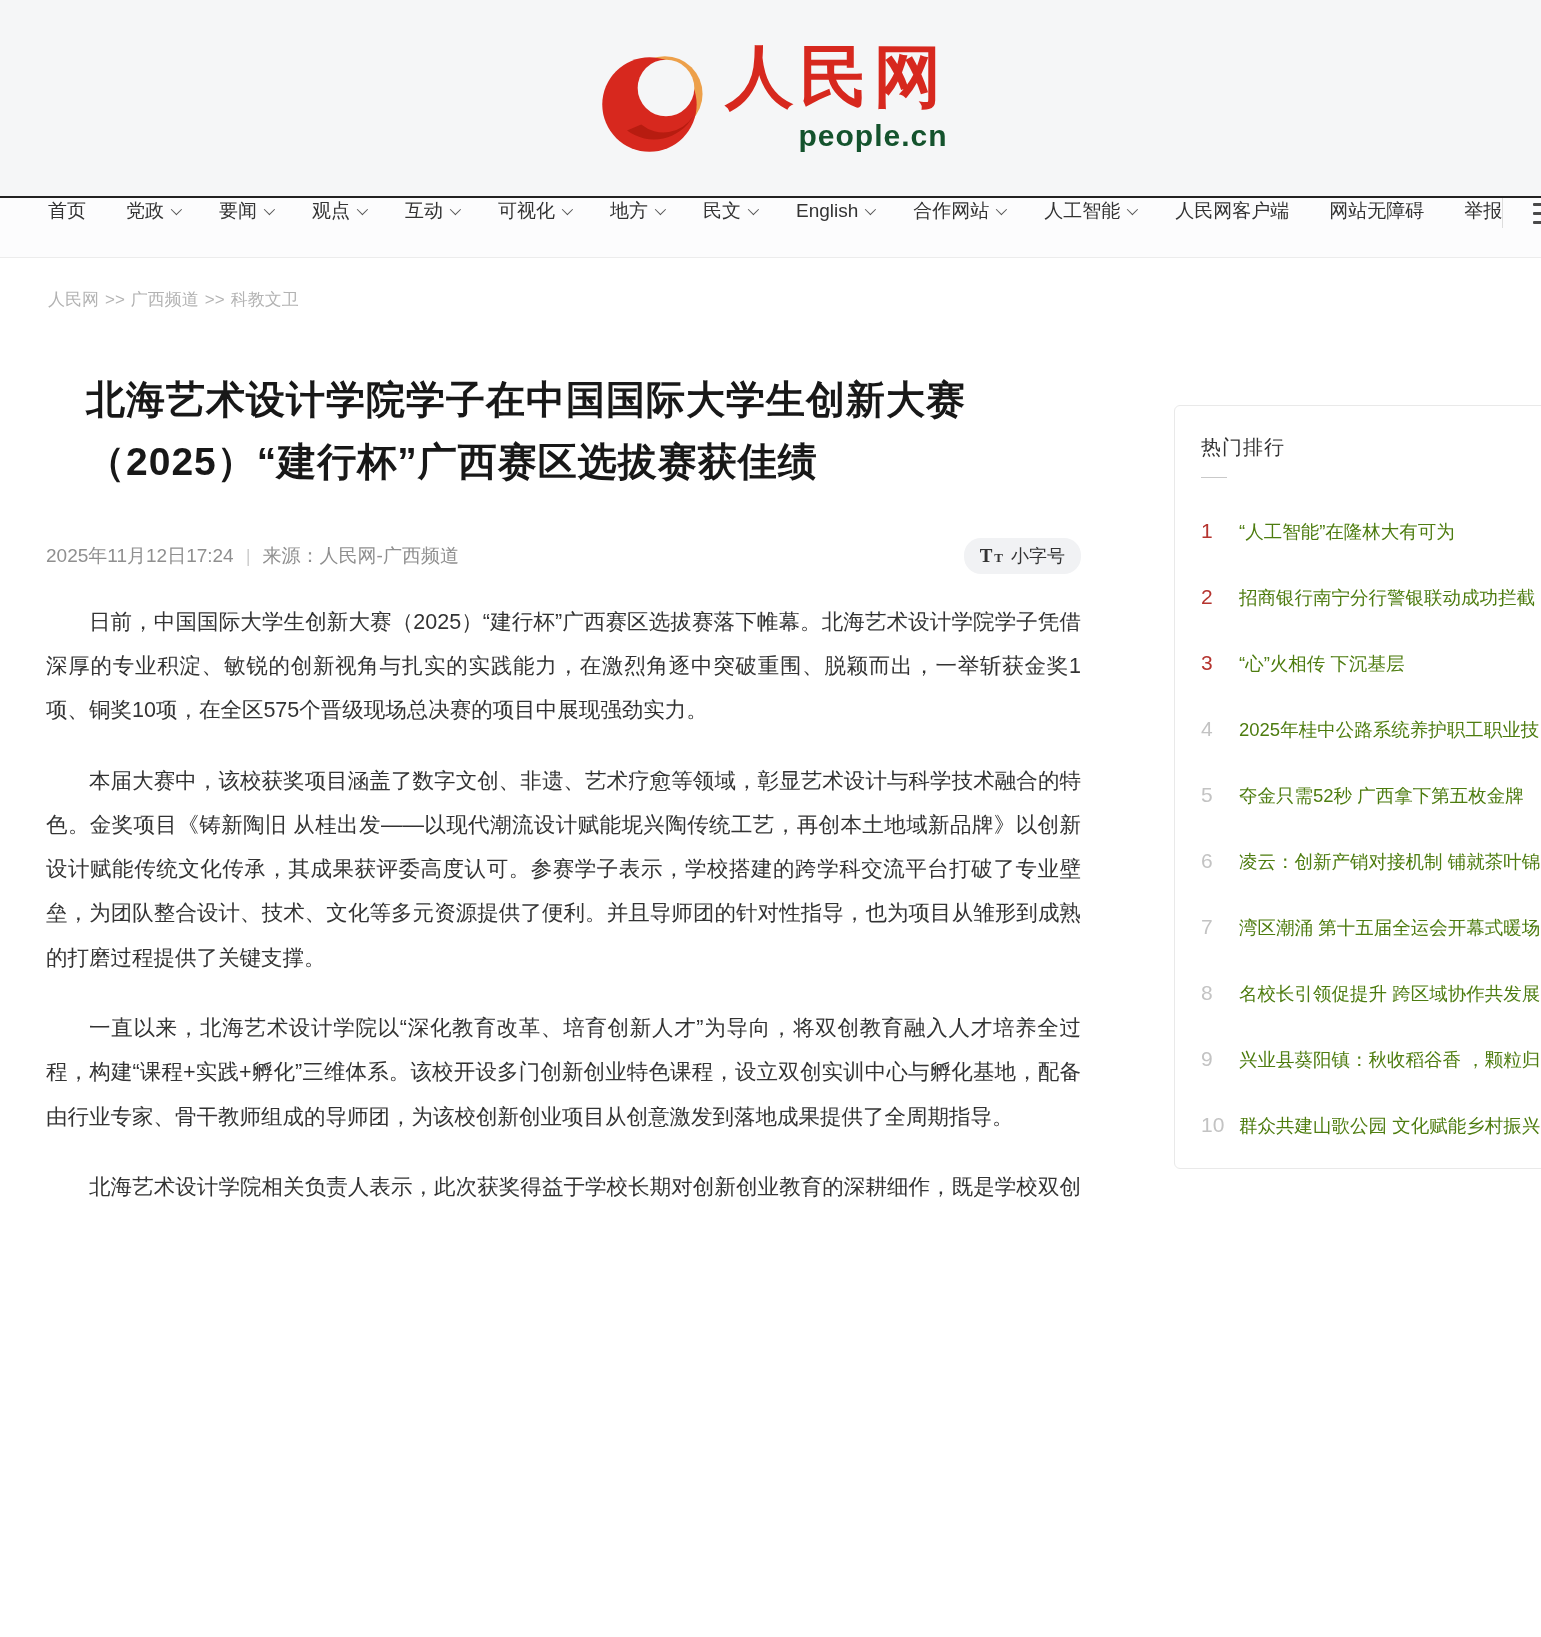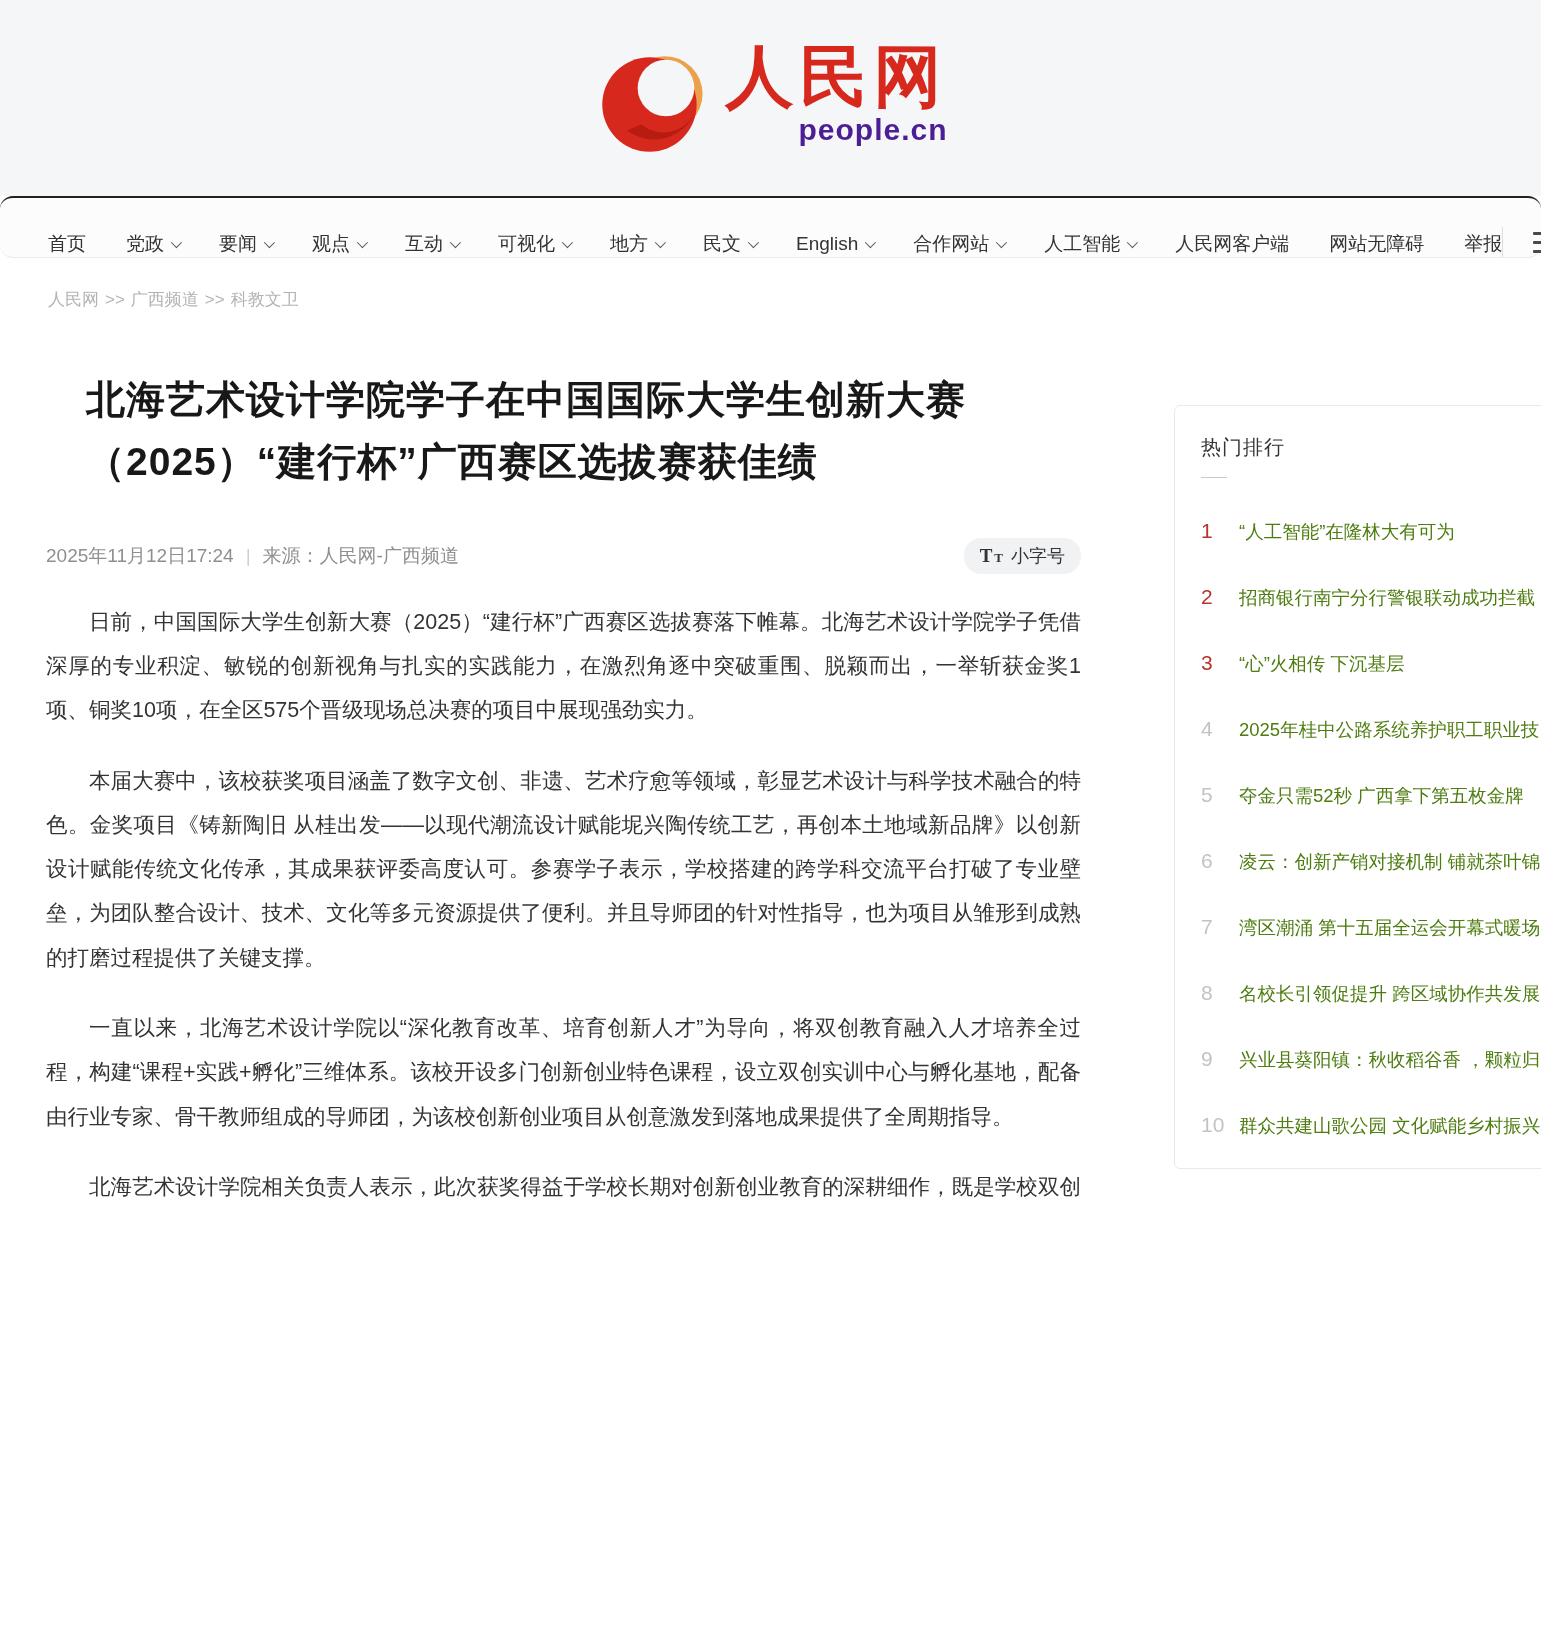--- a/index.html
+++ b/index.html
@@ -6,25 +6,25 @@
   html,body { background:#fff; }
   body { font-family:"Liberation Sans","DejaVu Sans",sans-serif; color:#333; }
   .page { position:relative; width:1541px; height:1214px; overflow:hidden; background:#fff; }
 
   
   .top-band { height:196px; background:#f5f6f7; display:flex; align-items:center; justify-content:center; }
   .logo { display:flex; align-items:flex-start; gap:14px; margin-top:6px; }
   .logo-icon { width:118px; height:118px; }
   .logo-texts { display:flex; flex-direction:column; align-items:flex-end; }
   .logo-cn { font-size:68px; font-weight:900; color:#d7281e; letter-spacing:6px; line-height:1.05; font-family:"Liberation Serif","DejaVu Serif",serif; }
-  .logo-en { font-size:30px; font-weight:700; color:#4c1d95; letter-spacing:1px; margin-top:0; }
+  .logo-en { font-size:30px; font-weight:700; color:#14532d; letter-spacing:1px; margin-top:6px; }
 
   
   .nav { height:62px; background:#fcfcfd; border-top:2px solid #222; border-bottom:1px solid #ececec;
-         display:flex; align-items:flex-end; padding:0 28px 0 48px;border-radius:13px; }
+         display:flex; align-items:flex-start; padding:0 28px 0 48px; }
   .nav-items { display:flex; align-items:center; gap:40px; flex:1; }
   .nav-item { font-size:19px; color:#333; display:flex; align-items:center; gap:7px; cursor:pointer; white-space:nowrap; }
   .chev { width:8px; height:8px; border-right:1.5px solid #555; border-bottom:1.5px solid #555;
           transform:rotate(45deg) translateY(-2px); display:inline-block; }
   .nav-right { display:flex; align-items:center; gap:30px; }
   .nav-divider { width:1px; height:30px; background:#ddd; }
   .burger { width:26px; display:flex; flex-direction:column; gap:6px; cursor:pointer; }
   .burger span { display:block; height:3px; background:#4a4a4a; border-radius:1px; }
 
   

